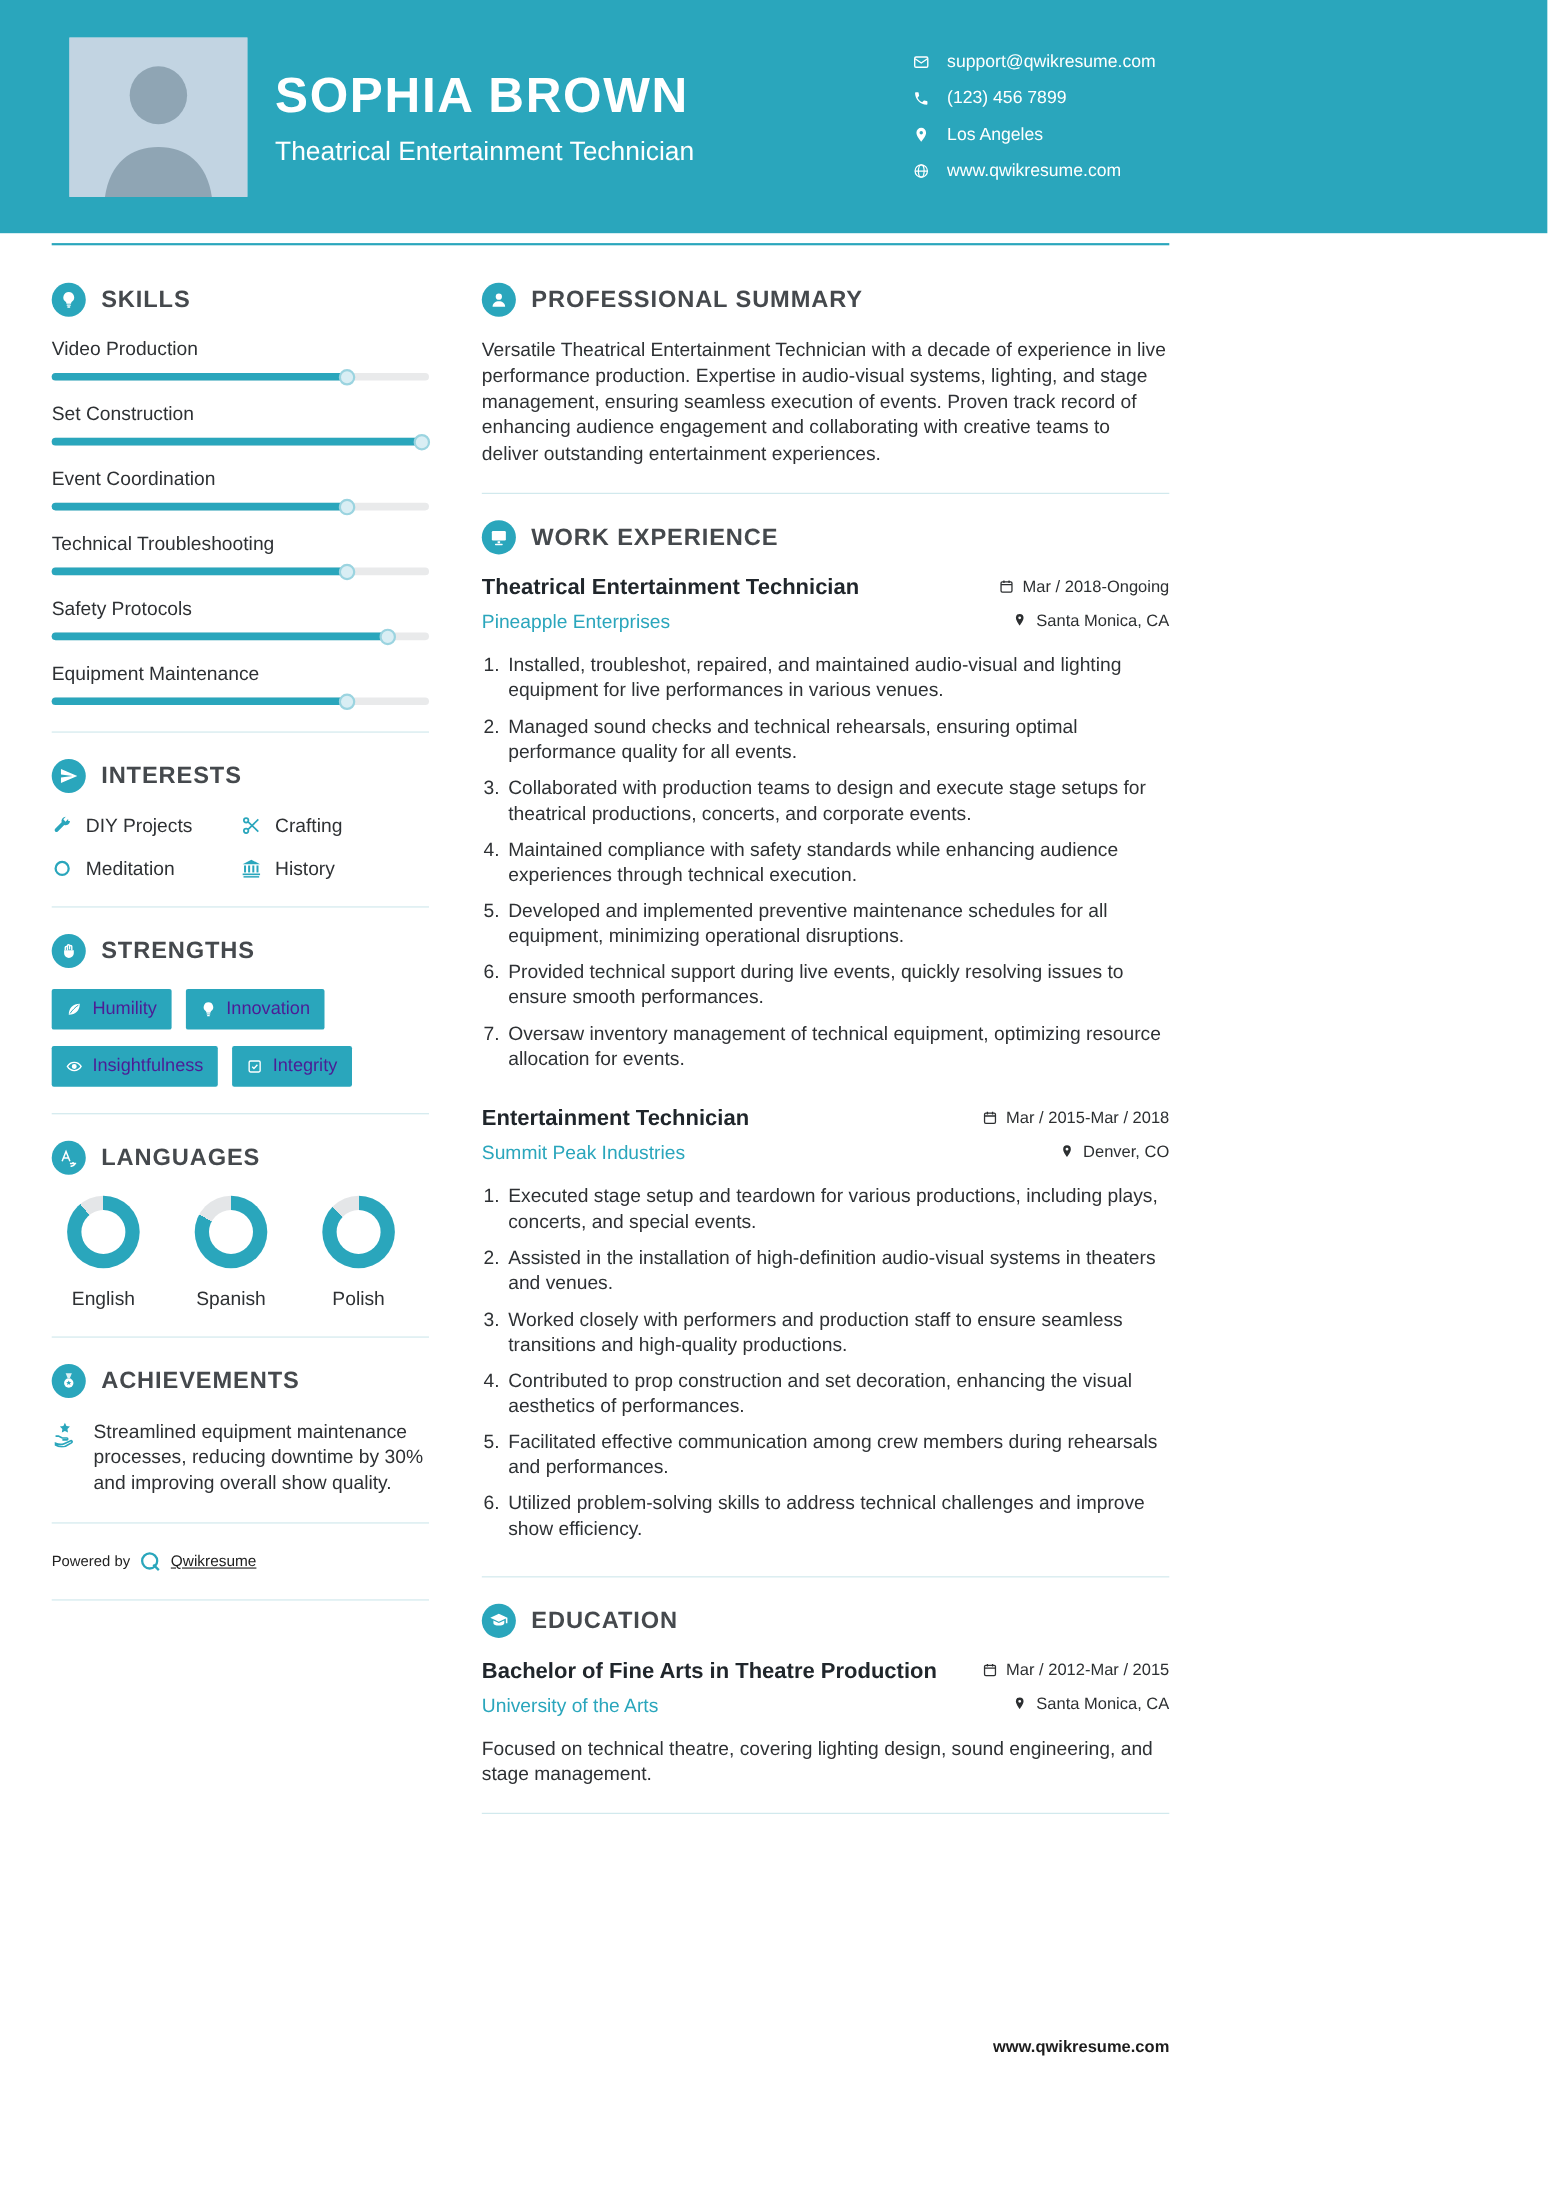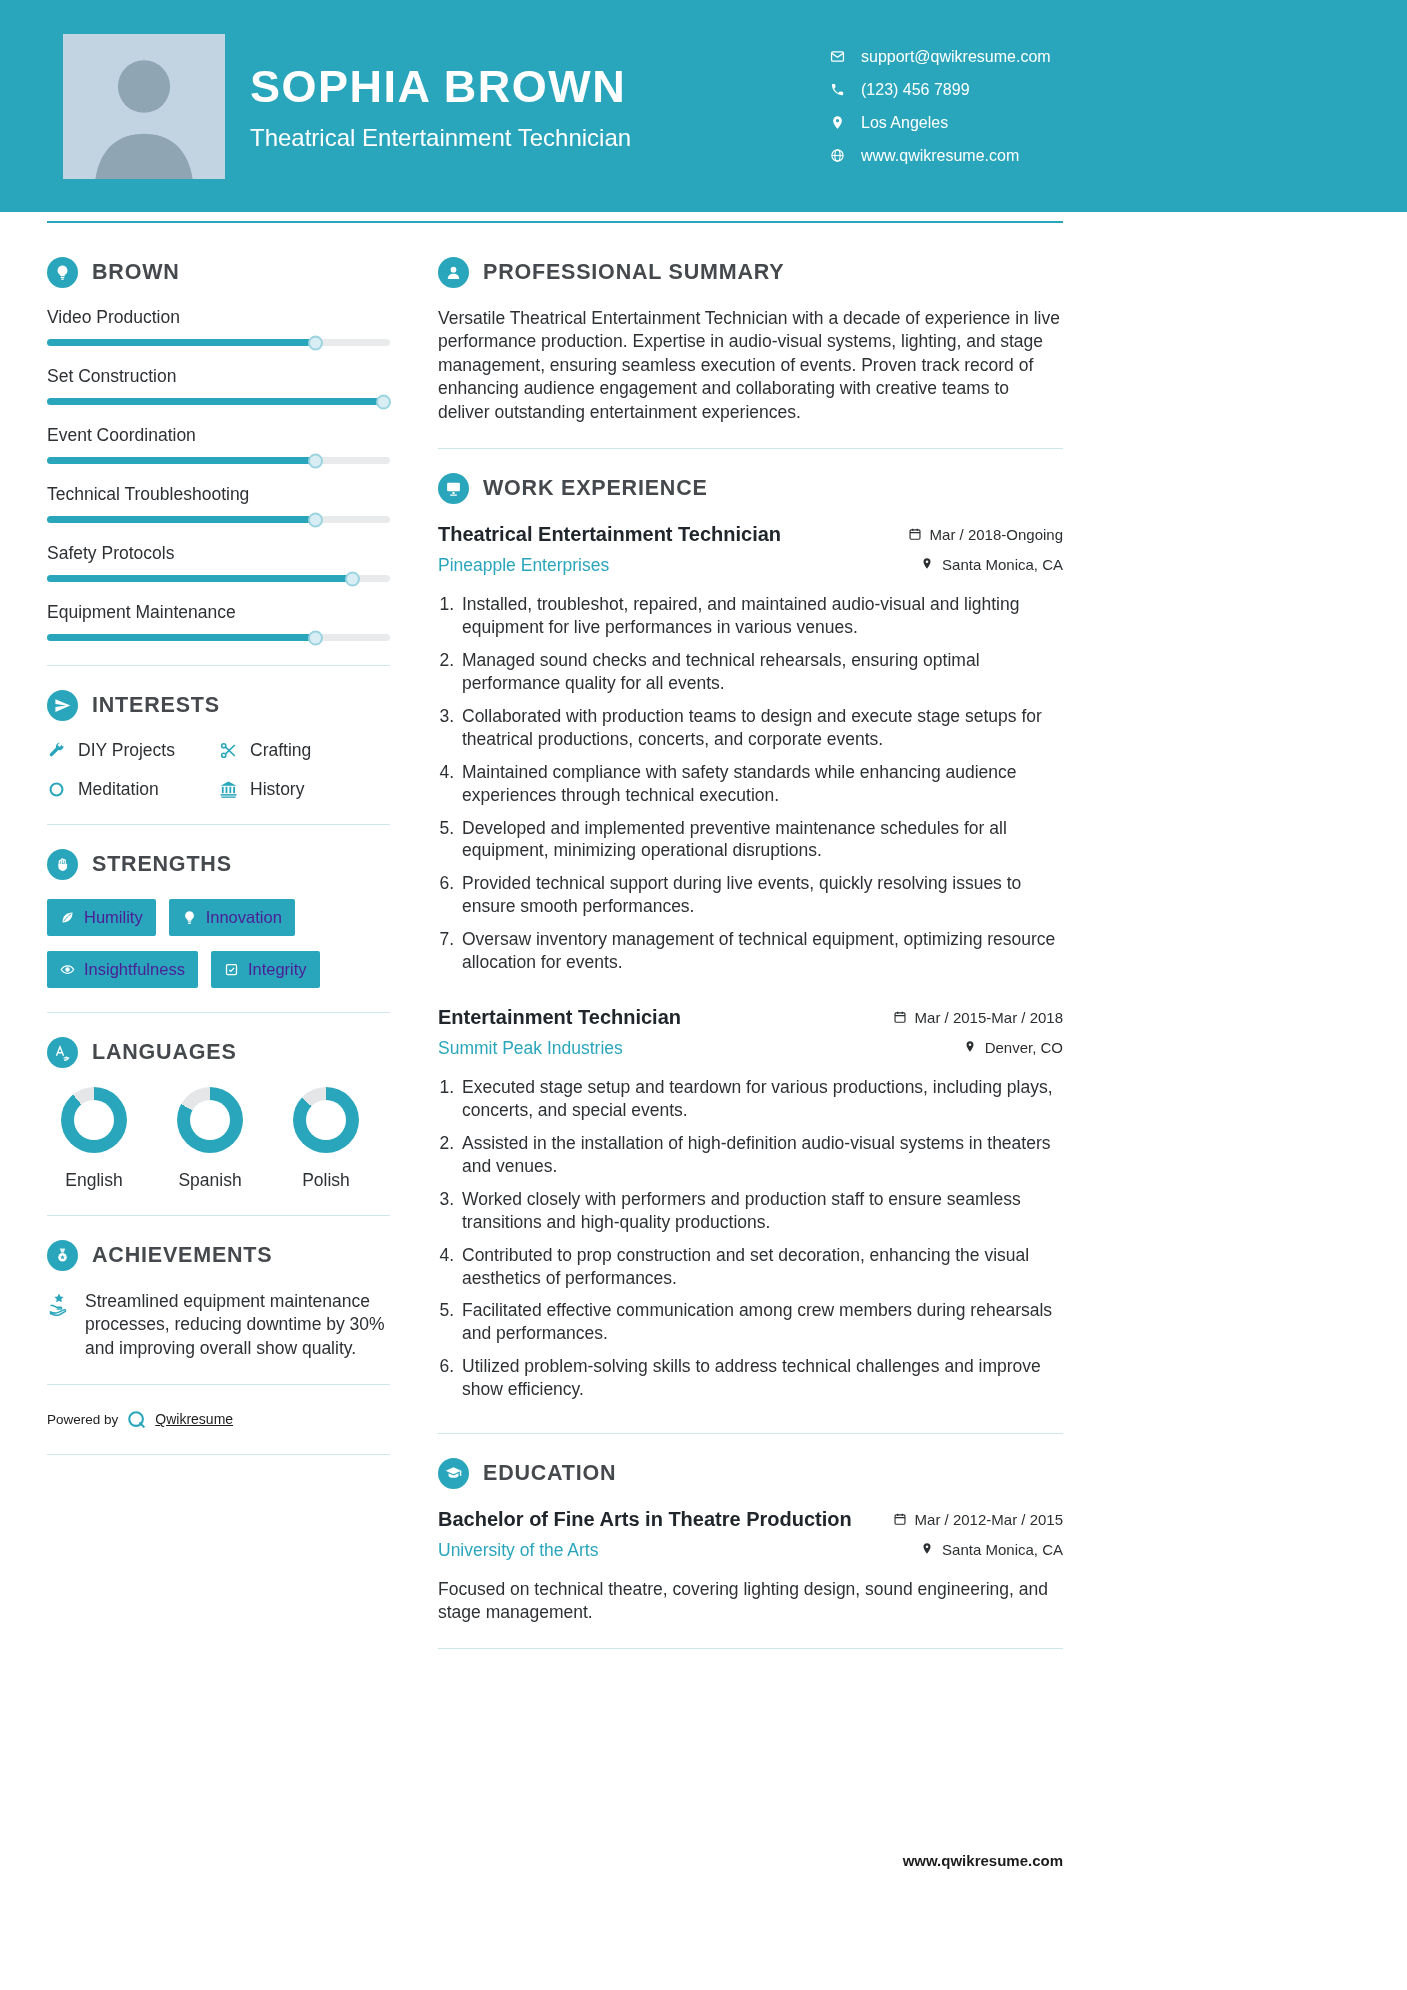--- a/index.html
+++ b/index.html
@@ -148,21 +148,21 @@
 
       <section>
         <div class="sec-head">
           <span class="sec-icon">
             <svg viewBox="0 0 24 24" fill="#fff">
                 <path d="M12 2a7 7 0 0 0-4 12.7c.6.5 1 1.3 1 2.1V17h6v-.2c0-.8.4-1.6 1-2.1A7 7 0 0 0 12 2z"></path>
                 <rect x="9.3" y="18" width="5.4" height="1.7" rx=".8"></rect>
                 <rect x="10" y="20.5" width="4" height="1.7" rx=".8"></rect>
               </svg>
           </span>
-          <h2 class="sec-title">BROWN</h2>
+          <h2 class="sec-title">SKILLS</h2>
         </div>
         <div class="skill">
           <div class="skill-label">Video Production</div>
           <div class="skill-bar">
               <div class="skill-fill" style="width: 78%;">
                 <span class="knob"></span>
               </div>
             </div>
         </div>
         <div class="skill">

